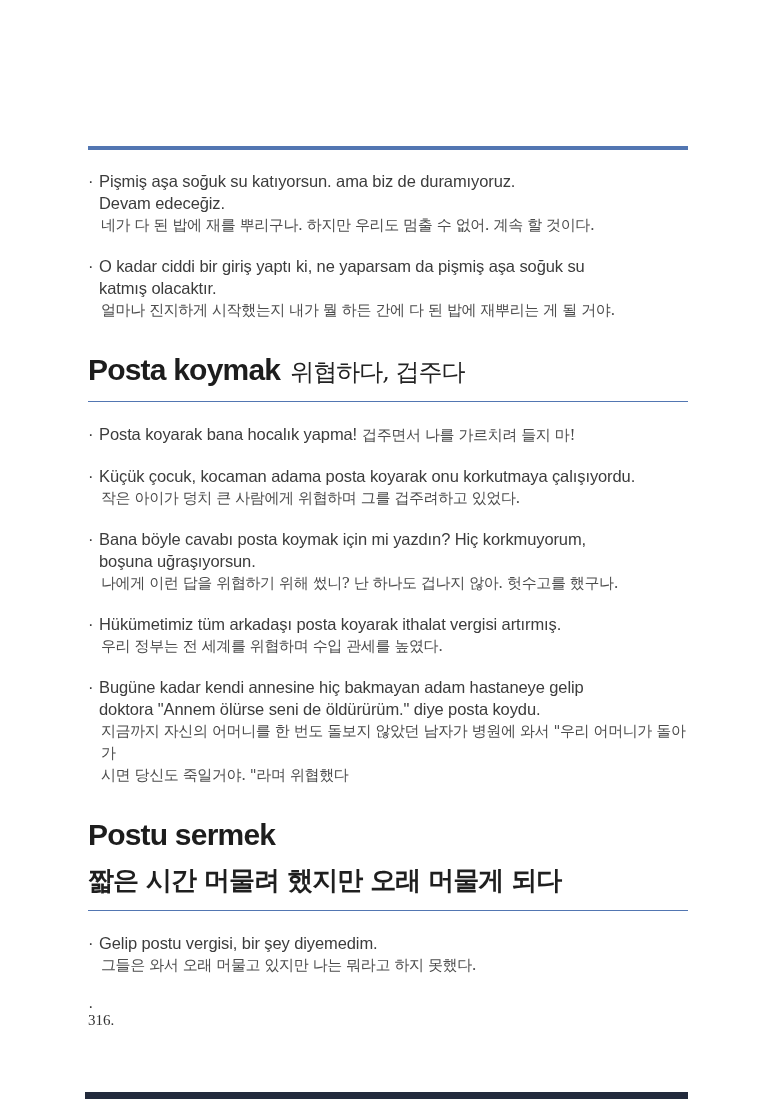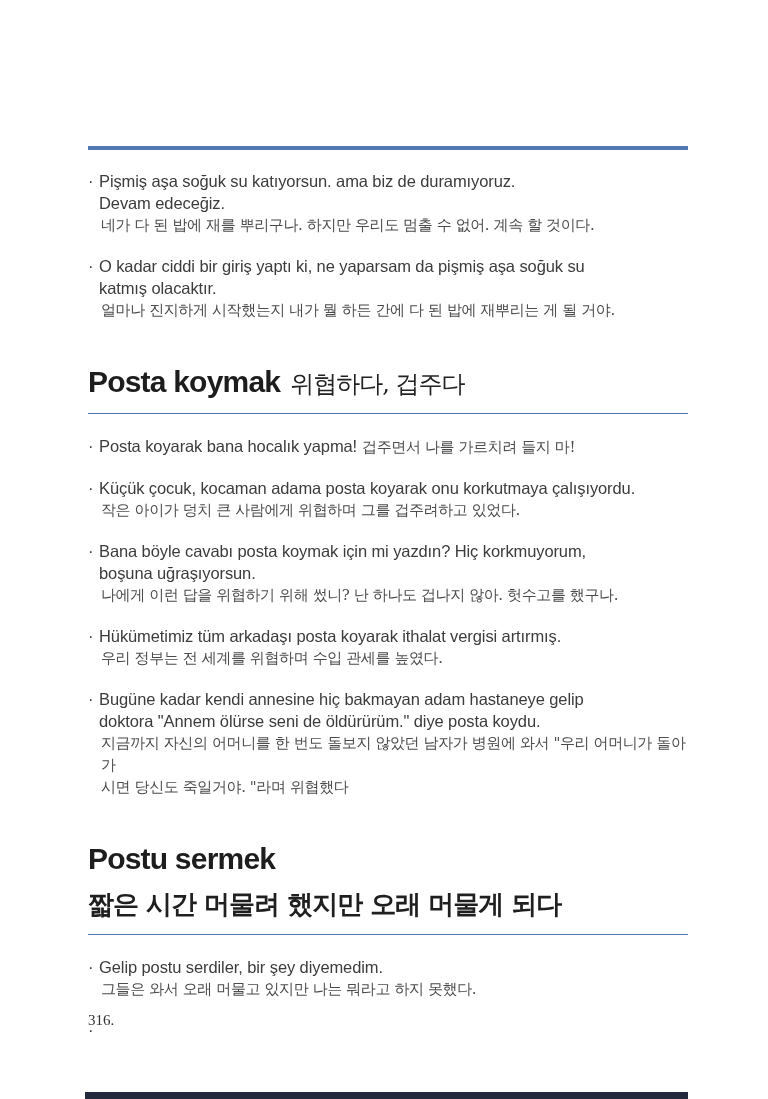--- a/index.html
+++ b/index.html
@@ -46,21 +46,21 @@
     line-height: 22px;
     color: #4b4b4b;
     letter-spacing: -0.4px;
     padding-left: 2px;
   }
   .entry .ko.inline {
     display: inline;
     padding-left: 0;
     margin-left: 5px;
   }
-  .section { margin-top: 45px; }
+  .section { margin-top: 33px; }
   .section-title {
     margin: 0 0 13px 0;
     font-size: 30px;
     line-height: 32px;
     font-weight: bold;
     color: #1d1d1d;
     letter-spacing: -0.8px;
   }
   .title-ko {
     font-family: "DejaVu Serif", serif;
@@ -121,21 +121,21 @@
           <div class="entry"><span class="bullet">·</span><span class="tr">Hükümetimiz tüm arkadaşı posta koyarak ithalat vergisi artırmış.</span><span class="ko">우리 정부는 전 세계를 위협하며 수입 관세를 높였다.</span></div>
           <div class="entry"><span class="bullet">·</span><span class="tr">Bugüne kadar kendi annesine hiç bakmayan adam hastaneye gelip<br>doktora "Annem ölürse seni de öldürürüm." diye posta koydu.</span><span class="ko">지금까지 자신의 어머니를 한 번도 돌보지 않았던 남자가 병원에 와서 "우리 어머니가 돌아가<br>시면 당신도 죽일거야. "라며 위협했다</span></div>
         </div>
     </section>
 
     <section class="section">
       <h1 class="section-title"><span>Postu sermek</span></h1>
       <div class="subtitle-block">짧은 시간 머물려 했지만 오래 머물게 되다</div>
       <hr class="rule">
       <div class="entries">
-          <div class="entry"><span class="bullet">·</span><span class="tr">Gelip postu serdiler, bir şey diyemedim.</span><span class="ko">그들은 와서 오래 머물고 있지만 나는 뭐라고 하지 못했다.</span></div>
+          <div class="entry"><span class="bullet">·</span><span class="tr">Gelip postu vergisi, bir şey diyemedim.</span><span class="ko">그들은 와서 오래 머물고 있지만 나는 뭐라고 하지 못했다.</span></div>
           <div class="entry"><span class="bullet">·</span></div>
         </div>
     </section>
 
   </div>
 
   <div class="page-number">316.</div>
   <div class="footer-bar"></div>
 </div>
 

